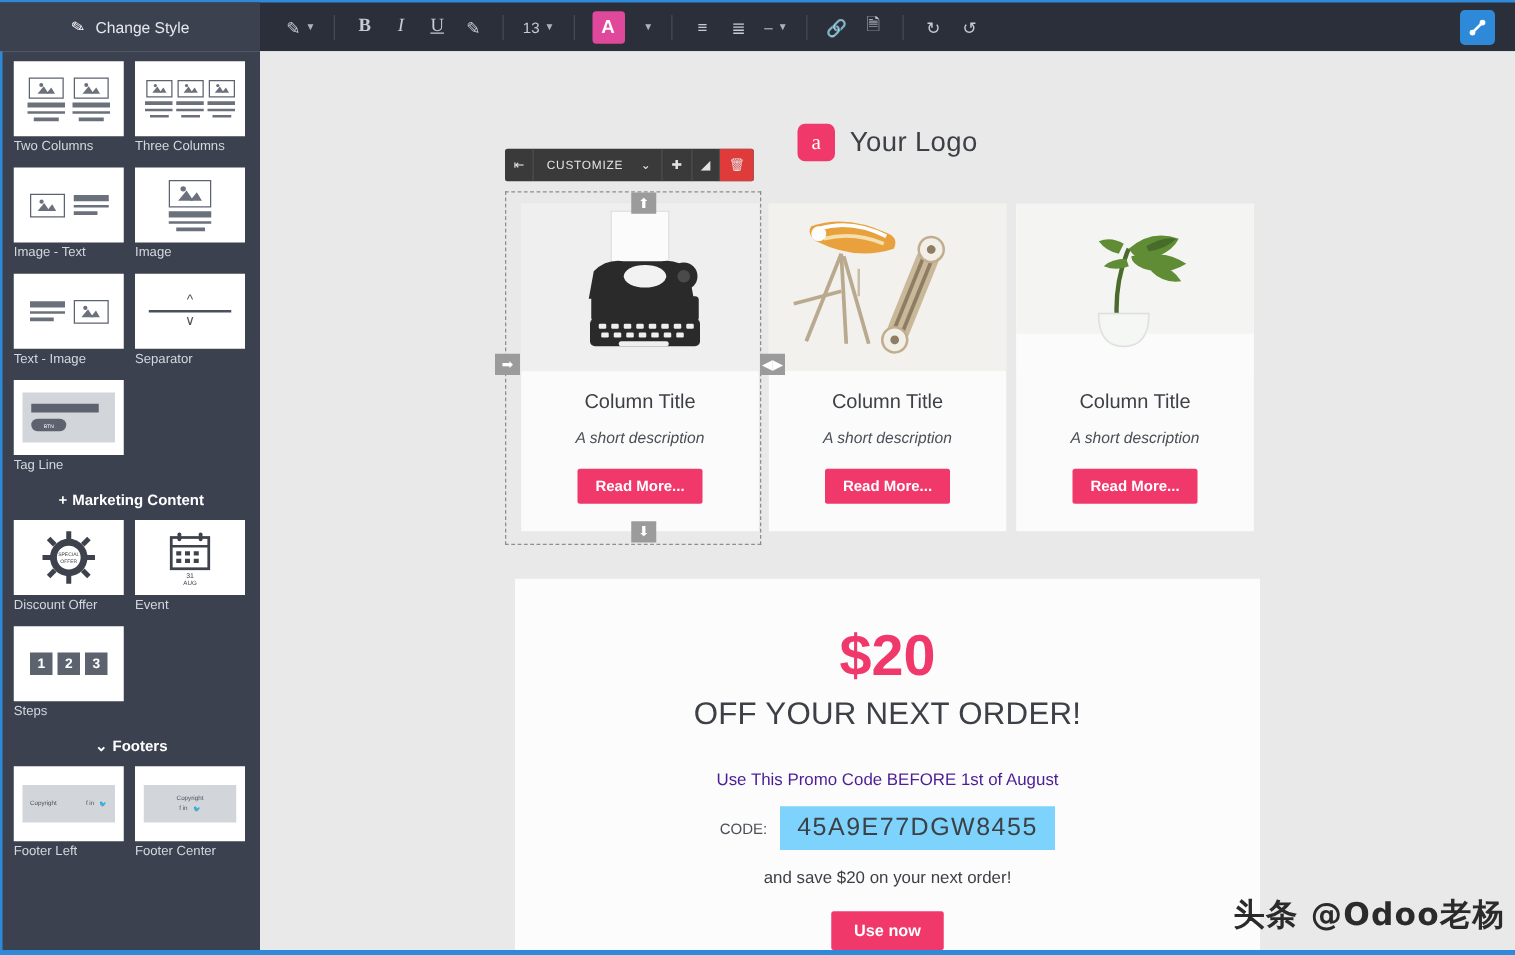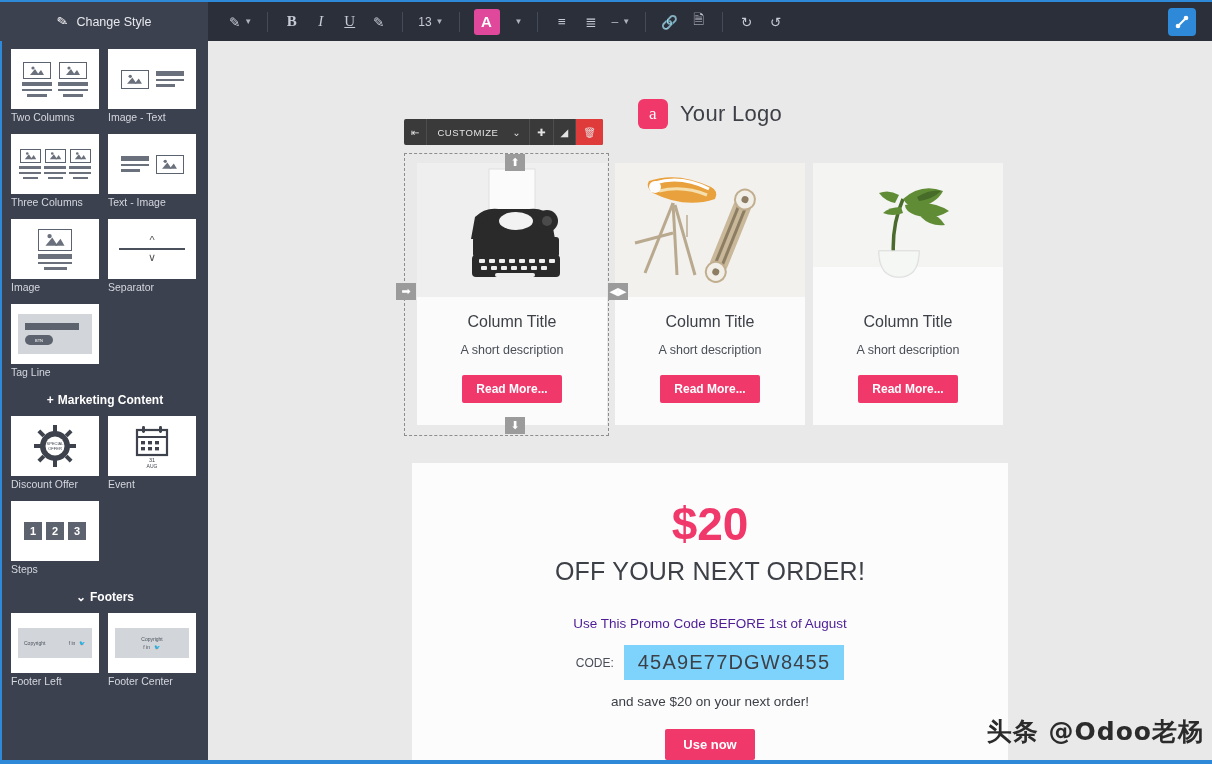--- a/index.html
+++ b/index.html
@@ -126,21 +126,21 @@
     display: flex; justify-content: center; gap: 8px;
   }
   .col {
     width: 190px; background: #fbfbfb;
     display: flex; flex-direction: column;
   }
   .col.first { width: 190px; }
   .col-img { width: 100%; height: 134px; object-fit: cover; display:block; }
   .col-body { padding: 16px 8px 22px 8px; text-align: center; }
   .col-title { font-size: 16px; color: #3d4147; margin-bottom: 12px; }
-  .col-desc { font-size: 12.5px; color: #4a4f57; margin-bottom: 18px; }
+  .col-desc { font-size: 12.5px; color: #4a4f57; margin-bottom: 18px; font-style: italic; }
   .btn-red {
     display: inline-block;
     background: #f0386b; color: #fff;
     font-size: 12px; font-weight: bold;
     padding: 7px 14px; border-radius: 2px;
     cursor: pointer;
   }
 
   
   .sel-wrap { position: relative; }
@@ -309,41 +309,20 @@
               <div class="mbar" style="width:30px;height:2.5px"></div>
               <div class="mbar" style="width:20px;height:2.5px"></div>
             </div>
           </div>
         </div>
         <div class="blk-label">Two Columns</div>
       </div>
 
       <div class="blk">
         <div class="blk-thumb">
-          <div class="mini" style="gap:7px; align-items:center">
-            <div class="mimg" style="width:28px;height:19px">
-              <svg width="17" height="12" viewBox="0 0 16 11">
-                  <rect width="16" height="11" fill="#fff"></rect>
-                  <circle cx="4" cy="3" r="1.6" fill="#6a707c"></circle>
-                  <path d="M1 10 L6 4 L10 10 Z" fill="#6a707c"></path>
-                  <path d="M8 10 L12 5 L15 10 Z" fill="#6a707c"></path>
-                </svg>
-            </div>
-            <div class="mcol" style="align-items:flex-start">
-              <div class="mbar" style="width:28px;height:4.5px"></div>
-              <div class="mbar" style="width:28px;height:2.5px"></div>
-              <div class="mbar" style="width:19px;height:2.5px"></div>
-            </div>
-          </div>
-        </div>
-        <div class="blk-label">Image - Text</div>
-      </div>
-
-      <div class="blk">
-        <div class="blk-thumb">
           <div class="mini" style="gap:3px">
             <div class="mcol">
               <div class="mimg" style="width:21px;height:14px">
                 <svg width="13" height="9" viewBox="0 0 16 11">
                     <rect width="16" height="11" fill="#fff"></rect>
                     <circle cx="4" cy="3" r="1.6" fill="#6a707c"></circle>
                     <path d="M1 10 L6 4 L10 10 Z" fill="#6a707c"></path>
                     <path d="M8 10 L12 5 L15 10 Z" fill="#6a707c"></path>
                   </svg>
               </div>
@@ -378,55 +357,76 @@
               <div class="mbar" style="width:15px;height:2.2px"></div>
             </div>
           </div>
         </div>
         <div class="blk-label">Three Columns</div>
       </div>
 
       <div class="blk">
         <div class="blk-thumb">
           <div class="mini" style="gap:7px; align-items:center">
-            <div class="mcol" style="align-items:flex-start">
-              <div class="mbar" style="width:28px;height:4.5px"></div>
-              <div class="mbar" style="width:28px;height:2.5px"></div>
-              <div class="mbar" style="width:19px;height:2.5px"></div>
-            </div>
             <div class="mimg" style="width:28px;height:19px">
               <svg width="17" height="12" viewBox="0 0 16 11">
                   <rect width="16" height="11" fill="#fff"></rect>
                   <circle cx="4" cy="3" r="1.6" fill="#6a707c"></circle>
                   <path d="M1 10 L6 4 L10 10 Z" fill="#6a707c"></path>
                   <path d="M8 10 L12 5 L15 10 Z" fill="#6a707c"></path>
                 </svg>
             </div>
-          </div>
-        </div>
-        <div class="blk-label">Text - Image</div>
+            <div class="mcol" style="align-items:flex-start">
+              <div class="mbar" style="width:28px;height:4.5px"></div>
+              <div class="mbar" style="width:28px;height:2.5px"></div>
+              <div class="mbar" style="width:19px;height:2.5px"></div>
+            </div>
+          </div>
+        </div>
+        <div class="blk-label">Image - Text</div>
       </div>
 
       <div class="blk">
         <div class="blk-thumb">
           <div class="mcol" style="align-items:center">
             <div class="mimg" style="width:34px;height:22px">
               <svg width="22" height="15" viewBox="0 0 16 11">
                   <rect width="16" height="11" fill="#fff"></rect>
                   <circle cx="4" cy="3" r="1.6" fill="#6a707c"></circle>
                   <path d="M1 10 L6 4 L10 10 Z" fill="#6a707c"></path>
                   <path d="M8 10 L12 5 L15 10 Z" fill="#6a707c"></path>
                 </svg>
             </div>
             <div class="mbar" style="width:34px;height:5px"></div>
             <div class="mbar" style="width:34px;height:2.5px"></div>
             <div class="mbar" style="width:23px;height:2.5px"></div>
           </div>
         </div>
         <div class="blk-label">Image</div>
+      </div>
+
+      <div class="blk">
+        <div class="blk-thumb">
+          <div class="mini" style="gap:7px; align-items:center">
+            <div class="mcol" style="align-items:flex-start">
+              <div class="mbar" style="width:28px;height:4.5px"></div>
+              <div class="mbar" style="width:28px;height:2.5px"></div>
+              <div class="mbar" style="width:19px;height:2.5px"></div>
+            </div>
+            <div class="mimg" style="width:28px;height:19px">
+              <svg width="17" height="12" viewBox="0 0 16 11">
+                  <rect width="16" height="11" fill="#fff"></rect>
+                  <circle cx="4" cy="3" r="1.6" fill="#6a707c"></circle>
+                  <path d="M1 10 L6 4 L10 10 Z" fill="#6a707c"></path>
+                  <path d="M8 10 L12 5 L15 10 Z" fill="#6a707c"></path>
+                </svg>
+            </div>
+          </div>
+        </div>
+        <div class="blk-label">Text - Image</div>
       </div>
 
       <div class="blk">
         <div class="blk-thumb">
           <div class="mcol" style="gap:2px;align-items:center">
             <div style="font-size:11px;color:#555;line-height:1">^</div>
             <div style="width:66px;height:2px;background:#4b515c"></div>
             <div style="font-size:11px;color:#555;line-height:1">∨</div>
           </div>
         </div>

